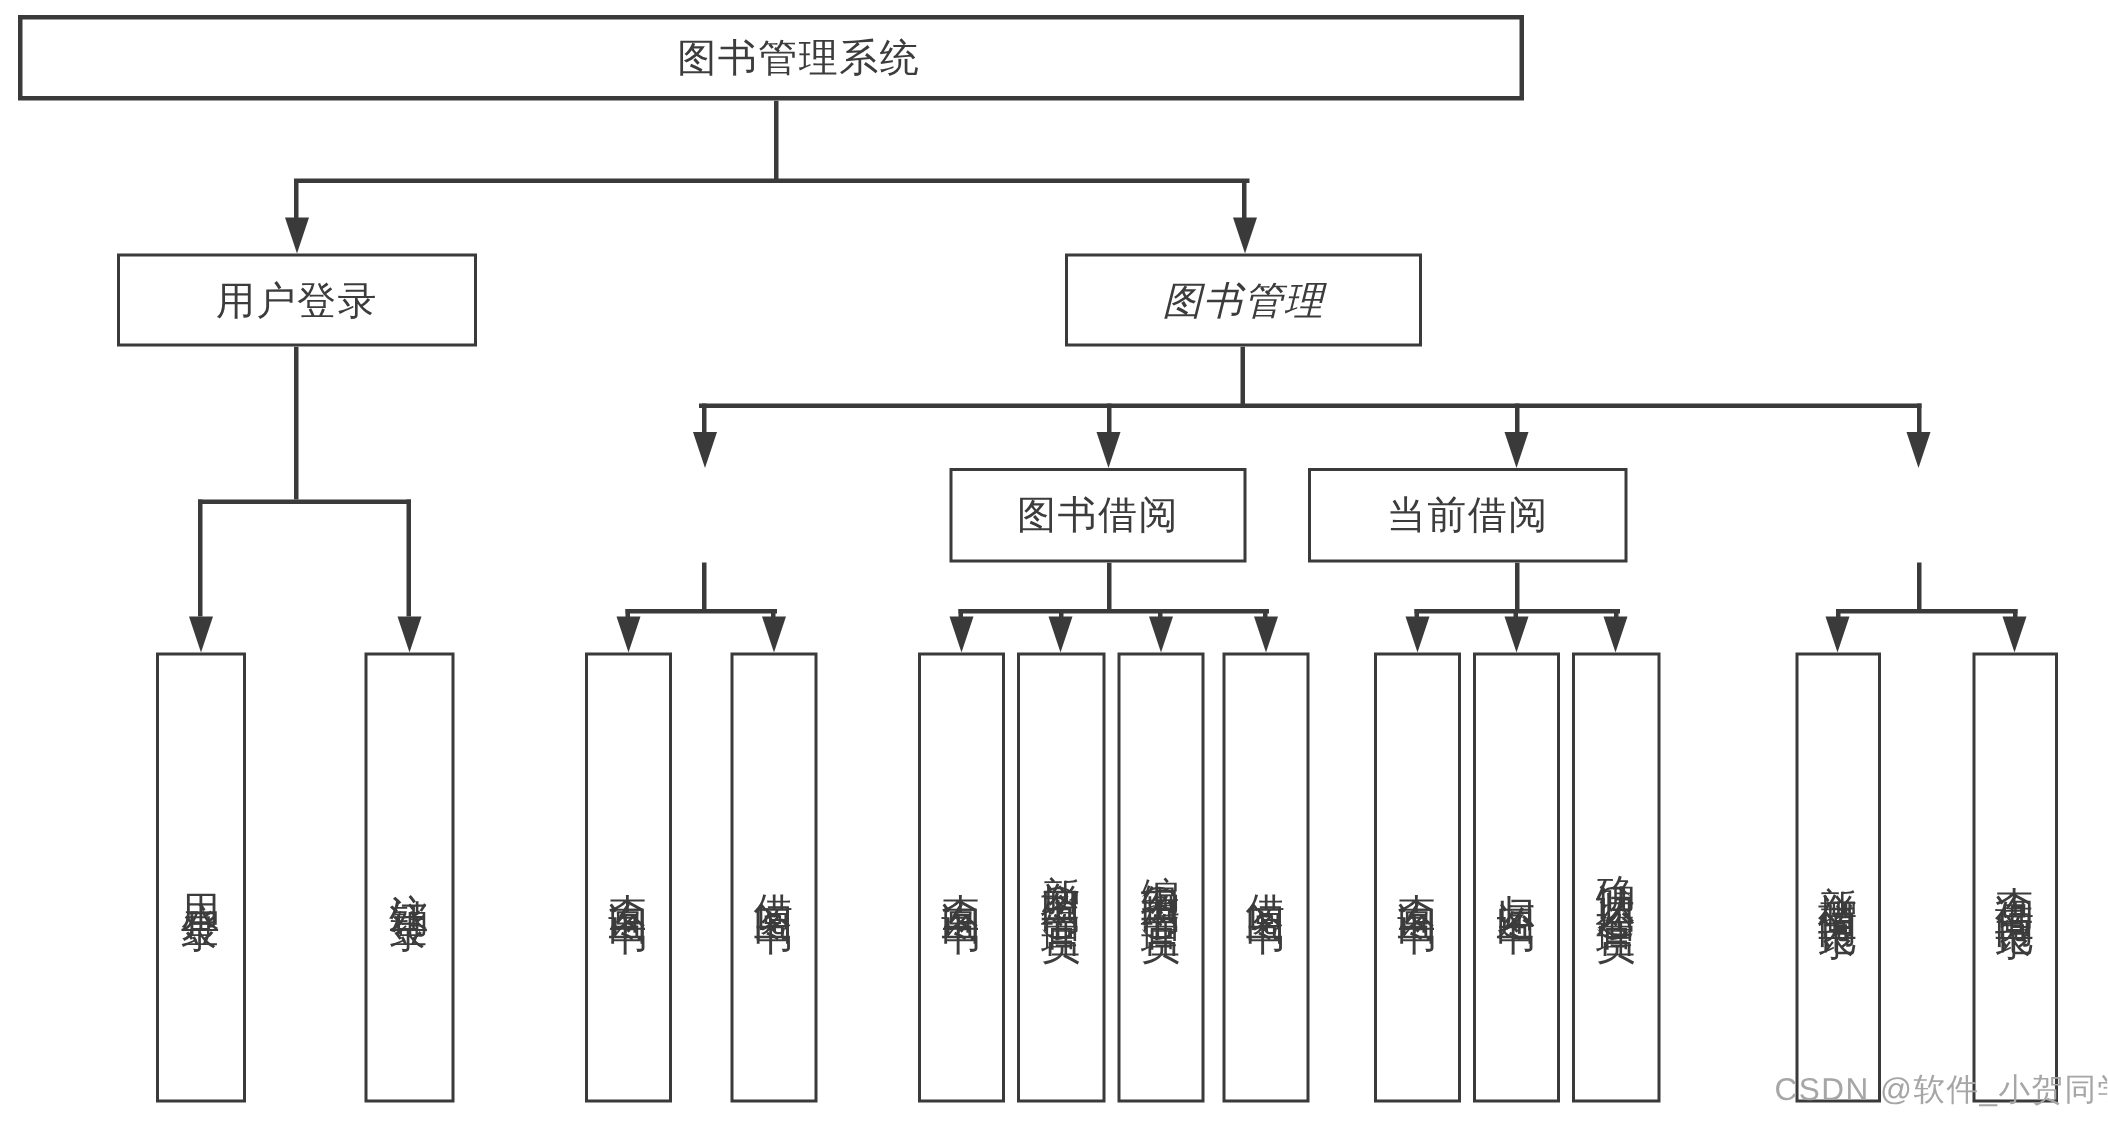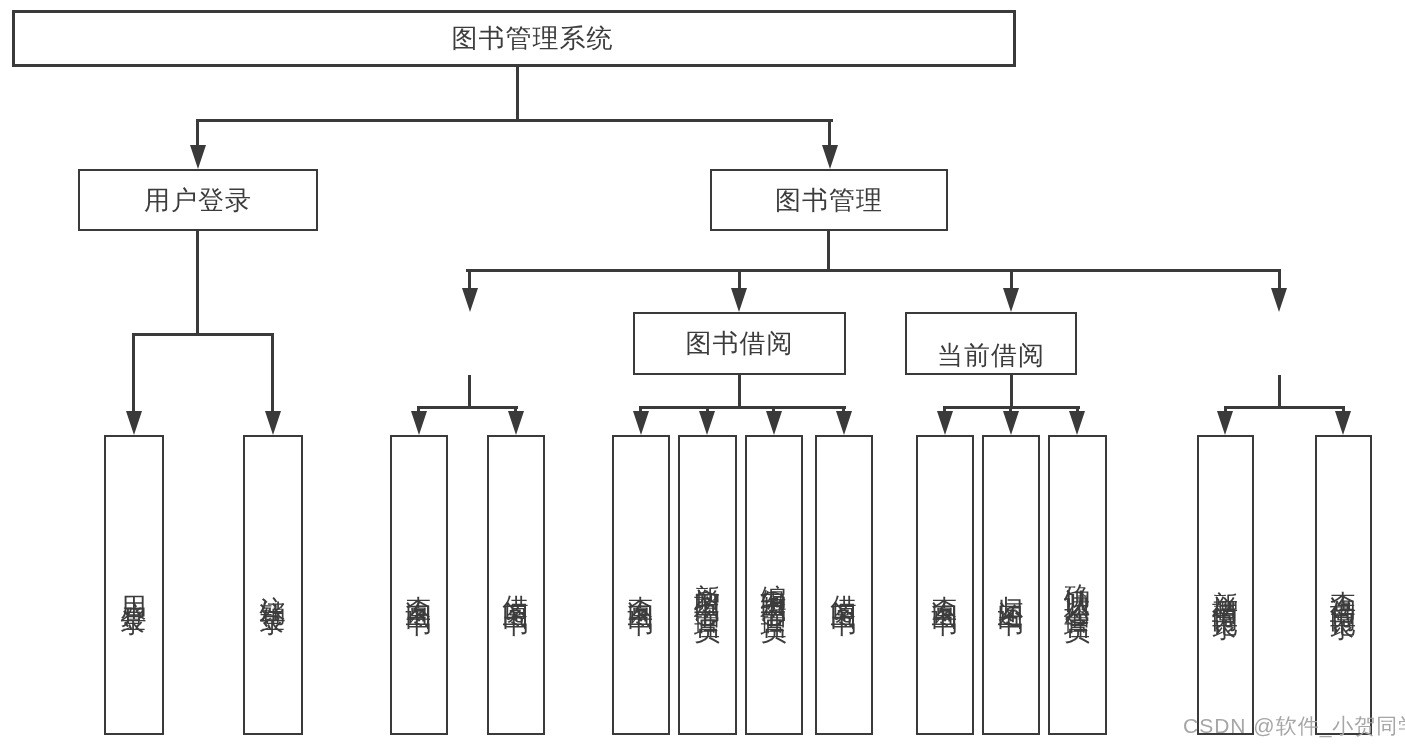--- a/index.html
+++ b/index.html
@@ -62,28 +62,28 @@
 
 <div class="stage">
 
   <div class="box root" style="left:12px; top:10px; width:1004px; height:57px;padding-left:37px;">
     <span class="hlabel">图书管理系统</span>
   </div>
 
   <div class="box" style="left:78px; top:169px; width:240px; height:62px;">
     <span class="hlabel">用户登录</span>
   </div>
-  <div class="box" style="left:710px; top:169px; width:238px; height:62px;">
+  <div class="box" style="left:710px; top:169px; width:238px; height:62px;font-style:italic;">
     <span class="hlabel">图书管理</span>
   </div>
 
-  <div class="box" style="left:633px; top:312px; width:213px; height:63px;">
+  <div class="box" style="left:633px; top:312px; width:198px; height:63px;">
     <span class="hlabel">图书借阅</span>
   </div>
-  <div class="box" style="left:905px; top:312px; width:172px; height:63px;align-items:flex-end;">
+  <div class="box" style="left:872px; top:312px; width:213px; height:63px;">
     <span class="hlabel">当前借阅</span>
   </div>
 
   <div class="box leaf" style="left:104px; top:435px; width:60px; height:300px;">
     <span class="vtext">用户登录</span>
   </div>
   <div class="box leaf" style="left:243px; top:435px; width:60px; height:300px;">
     <span class="vtext">注销登录</span>
   </div>
 

